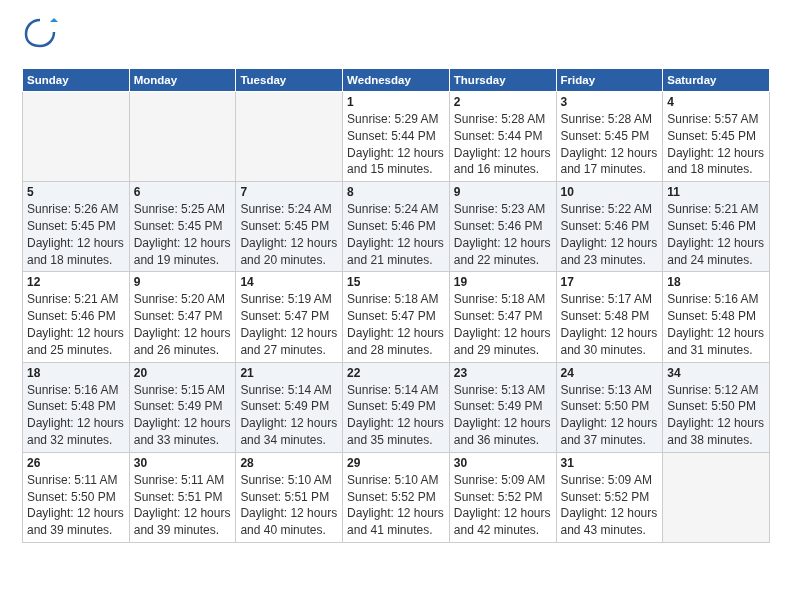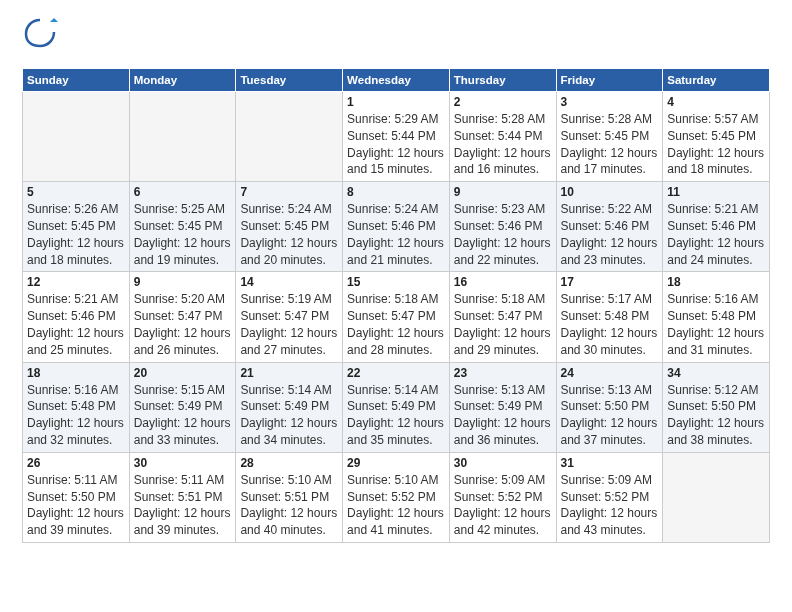--- a/index.html
+++ b/index.html
@@ -223,21 +223,21 @@
 and 27 minutes.</div>
           </td>
           <td>
             <div class="day-num">15</div>
             <div class="day-info" style="white-space: pre-line;">Sunrise: 5:18 AM
 Sunset: 5:47 PM
 Daylight: 12 hours
 and 28 minutes.</div>
           </td>
           <td>
-            <div class="day-num">16</div>
+            <div class="day-num">19</div>
             <div class="day-info" style="white-space: pre-line;">Sunrise: 5:18 AM
 Sunset: 5:47 PM
 Daylight: 12 hours
 and 29 minutes.</div>
           </td>
           <td>
             <div class="day-num">17</div>
             <div class="day-info" style="white-space: pre-line;">Sunrise: 5:17 AM
 Sunset: 5:48 PM
 Daylight: 12 hours

